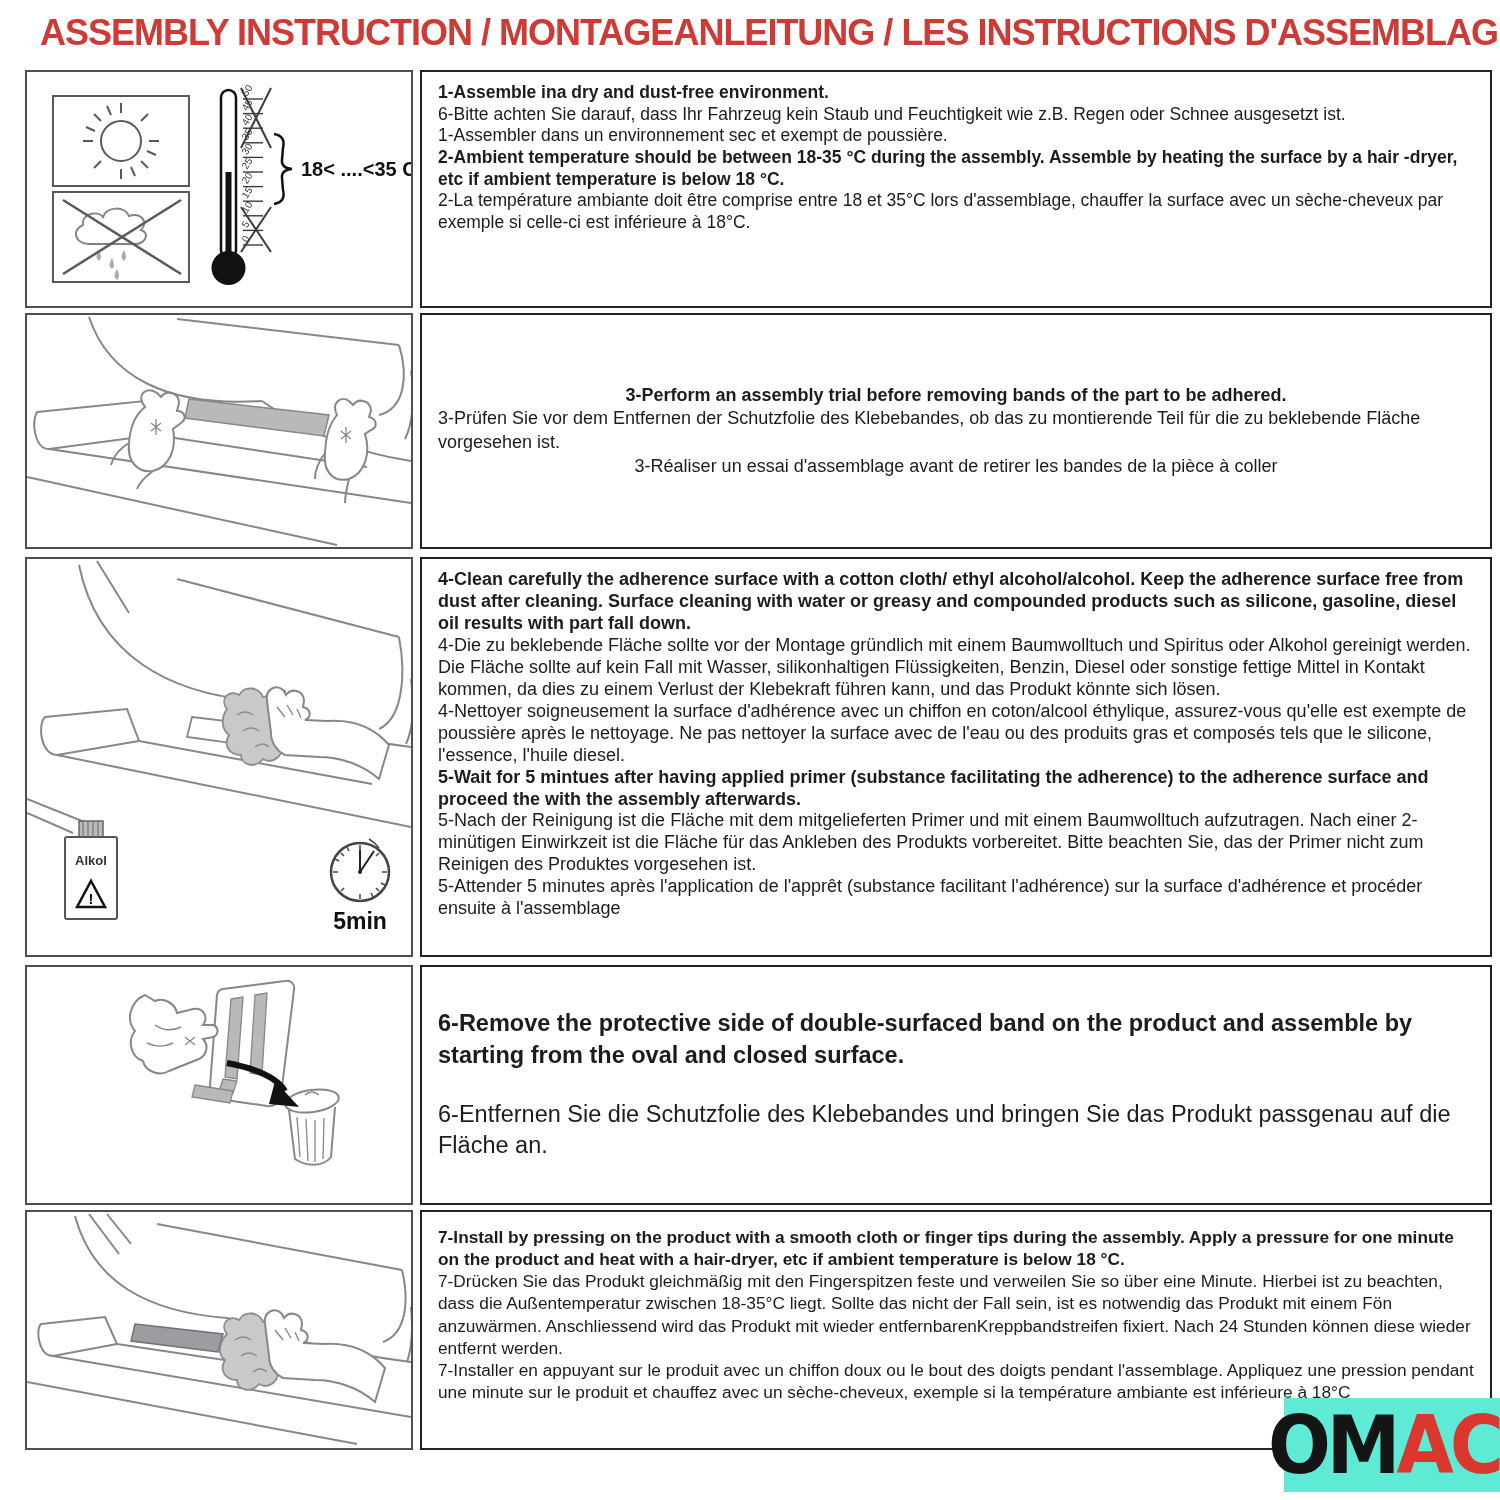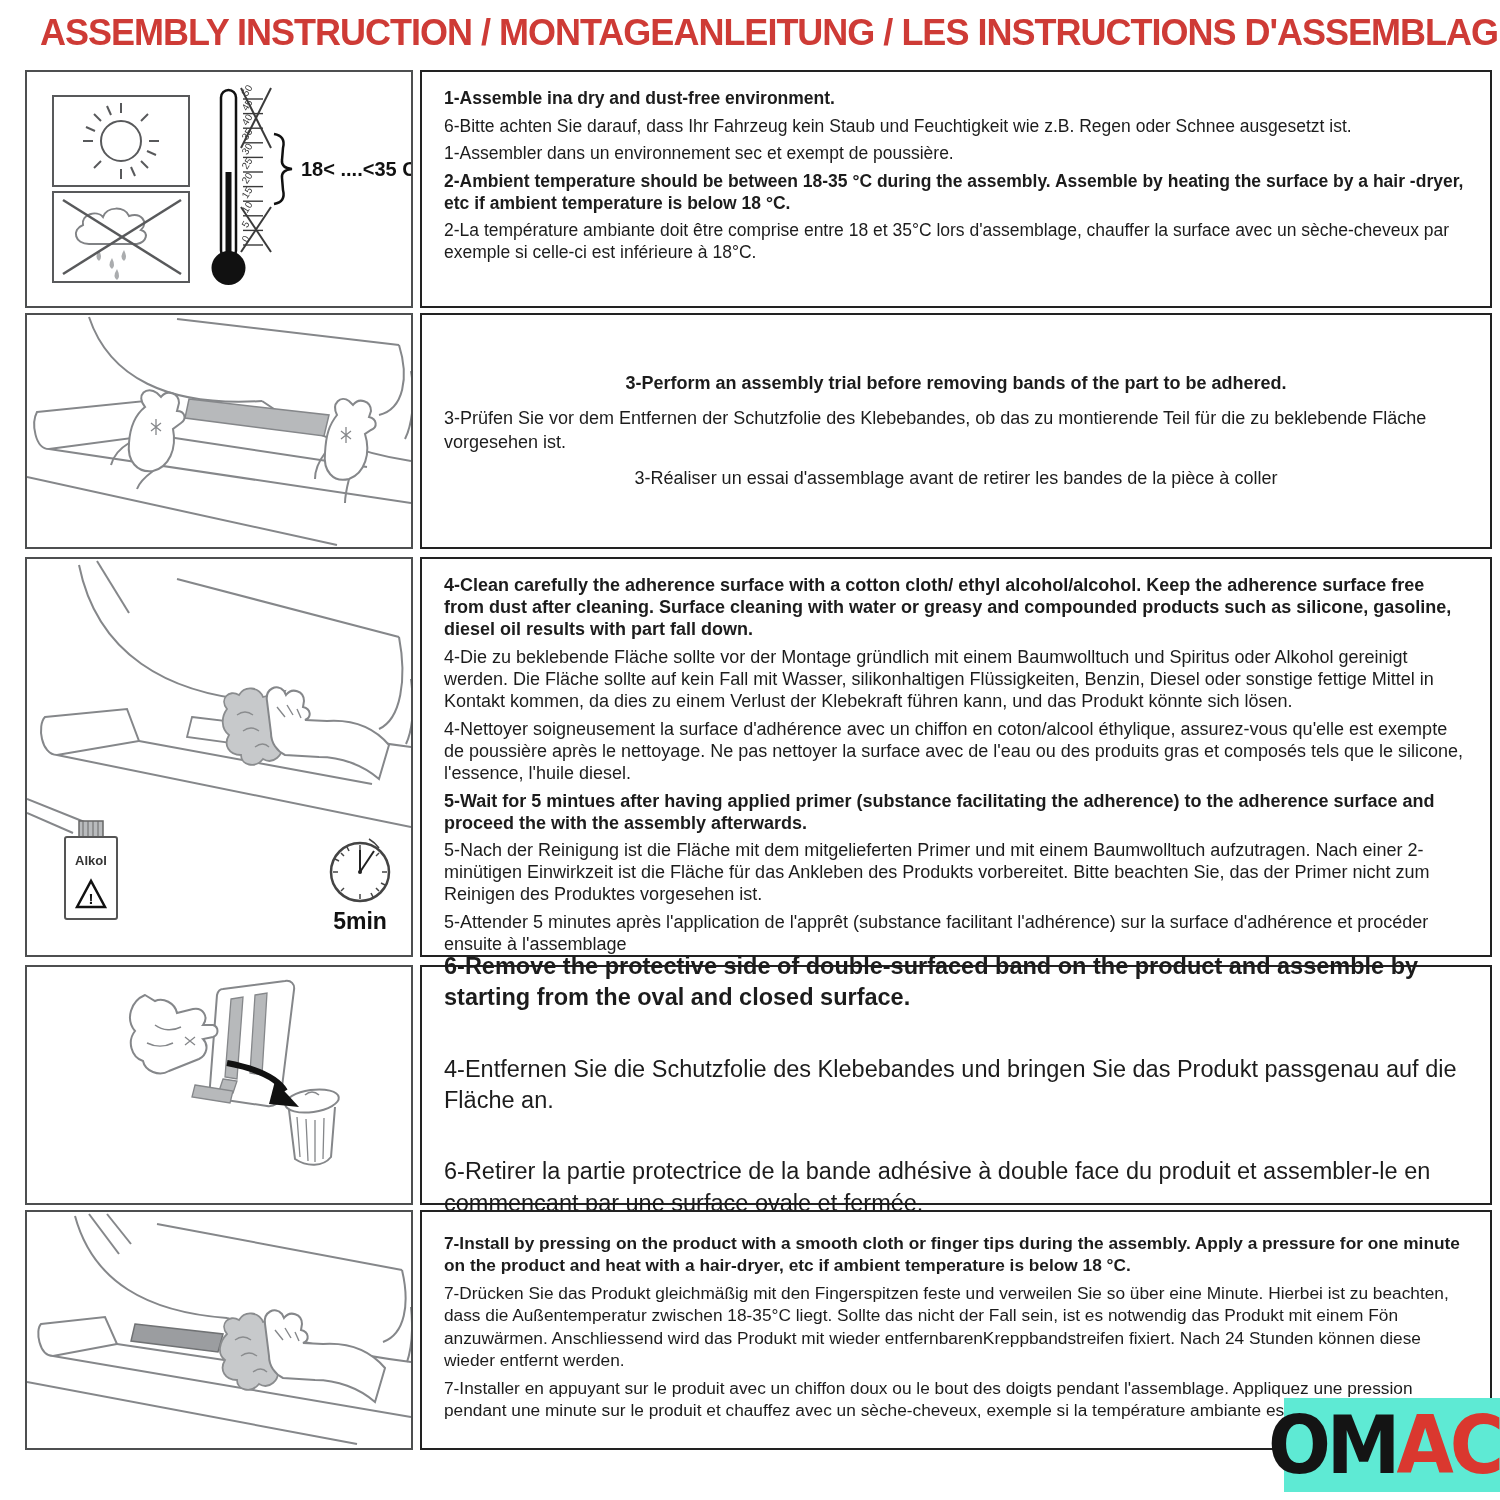--- a/index.html
+++ b/index.html
@@ -9,21 +9,21 @@
          letter-spacing:-1px;white-space:nowrap;}
   .illu{position:absolute;left:25px;width:388px;border:2px solid #4d4f50;
         background:#fff;box-sizing:border-box;}
   .tbox{position:absolute;left:420px;width:1072px;border:2px solid #222;
         background:#fff;box-sizing:border-box;padding:10px 16px;}
   .r1{top:70px;height:238px;}
   .r2{top:313px;height:236px;}
   .r3{top:557px;height:400px;}
   .r4{top:965px;height:240px;gap:28px;}
   .r5{top:1210px;height:240px;}
-  .tbox p{margin:6px;}
+  .tbox p{margin:0;}
   .b{font-weight:bold;}
   .g{margin-top:22px;}
   .f1{font-size:17.5px;line-height:1.24;}
   .f2{font-size:18px;line-height:1.32;display:flex;flex-direction:column;justify-content:center;align-items:center;}
   .f3{font-size:18px;line-height:1.22;}
   .f4{font-size:23.5px;line-height:1.34;display:flex;flex-direction:column;justify-content:center;}
   .f5{font-size:17.3px;line-height:1.28;padding-top:14px;}
   .art{width:100%;height:100%;display:block;}
   svg text{font-family:"Liberation Sans",sans-serif;}
   .logo{position:absolute;left:1284px;top:1398px;width:216px;height:94px;background:#5eead4;
@@ -245,22 +245,21 @@
       </g>
       <g>
         <path d="M200,96 C232,102 250,111 258,124" fill="none" stroke="#111" stroke-width="6"></path>
         <polygon points="248,114 272,140 242,137" fill="#111"></polygon>
       </g>
     </svg>
   </div>
 
   <div class="tbox r4 f4">
     <p class="b">6-Remove the protective side of double-surfaced band on the product and assemble by starting from the oval and closed surface.</p>
-    <p>4-Entfernen Sie die Schutzfolie des Klebebandes und bringen Sie das Produkt passgenau auf die Fläche an.</p>
-    <p>6-Retirer la partie protectrice de la bande adhésive à double face du produit et assembler-le en commençant par une surface ovale et fermée.</p>
+    <p>6-Entfernen Sie die Schutzfolie des Klebebandes und bringen Sie das Produkt passgenau auf die Fläche an.</p>
   </div>
 
   <div class="illu r5">
     <svg class="art" viewBox="0 0 384 236" preserveAspectRatio="none">
       <g fill="none" stroke="#85878a" stroke-width="2">
         <path d="M62,2 L92,42"></path>
         <path d="M80,2 L104,32"></path>
         <path d="M48,4 C66,70 120,100 200,106"></path>
         <path d="M130,12 L375,58"></path>
         <path d="M375,58 C383,92 378,122 356,130"></path>

